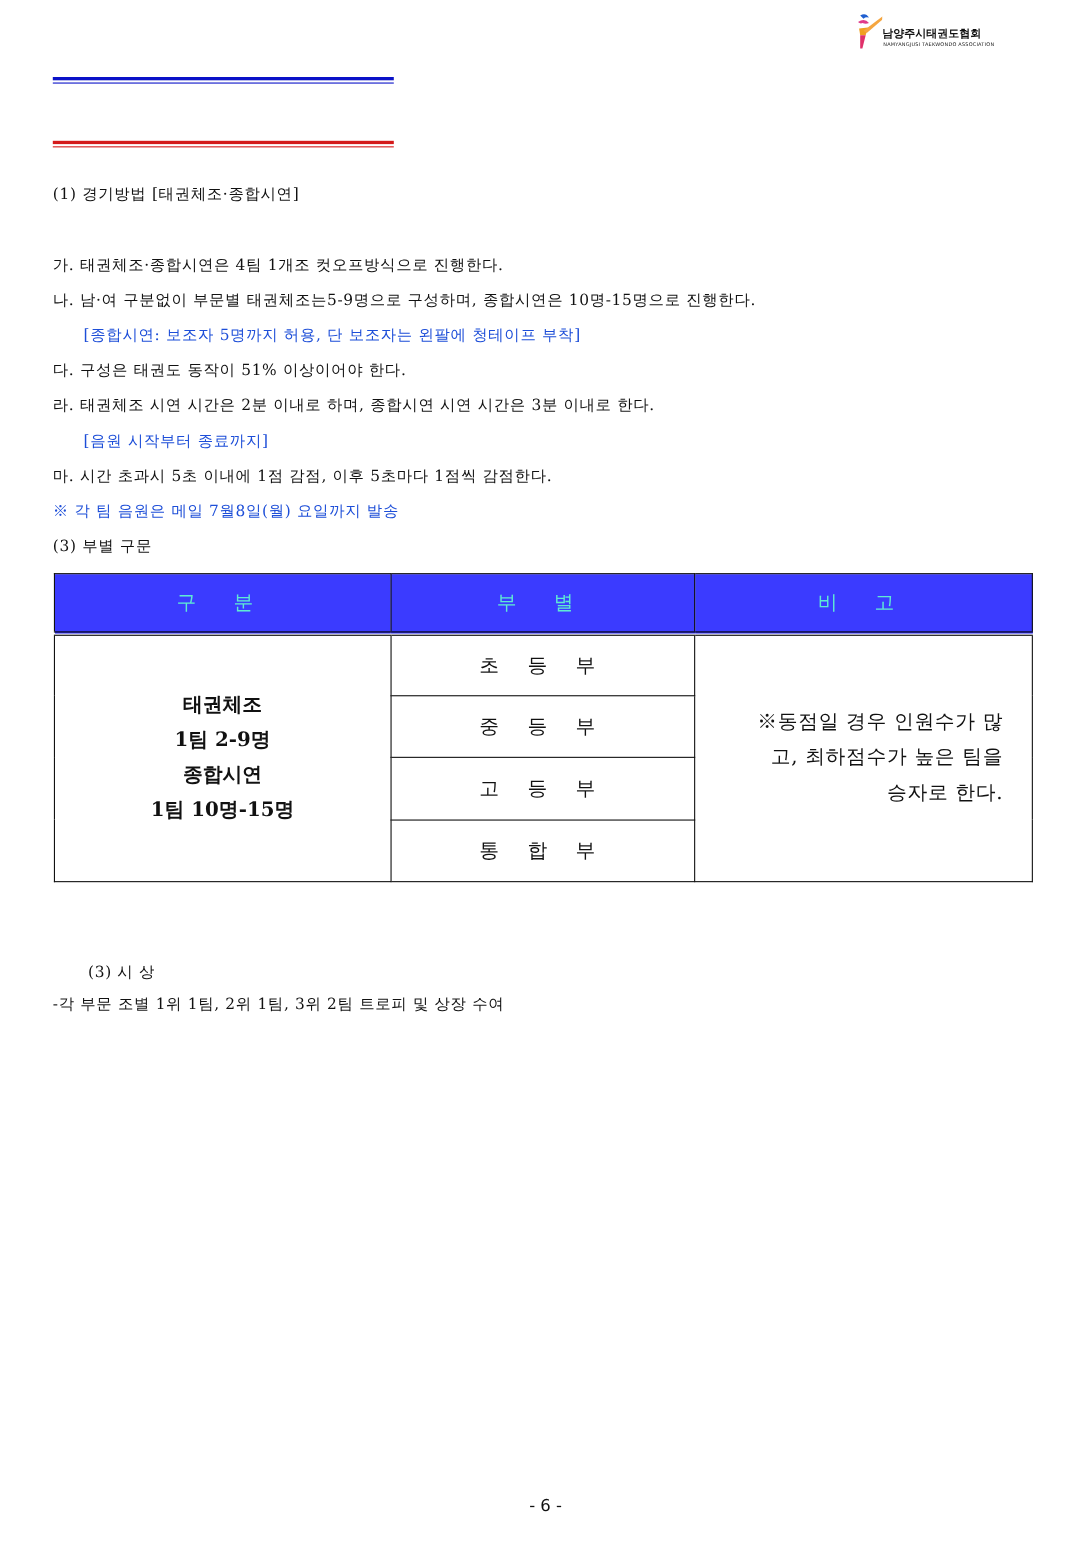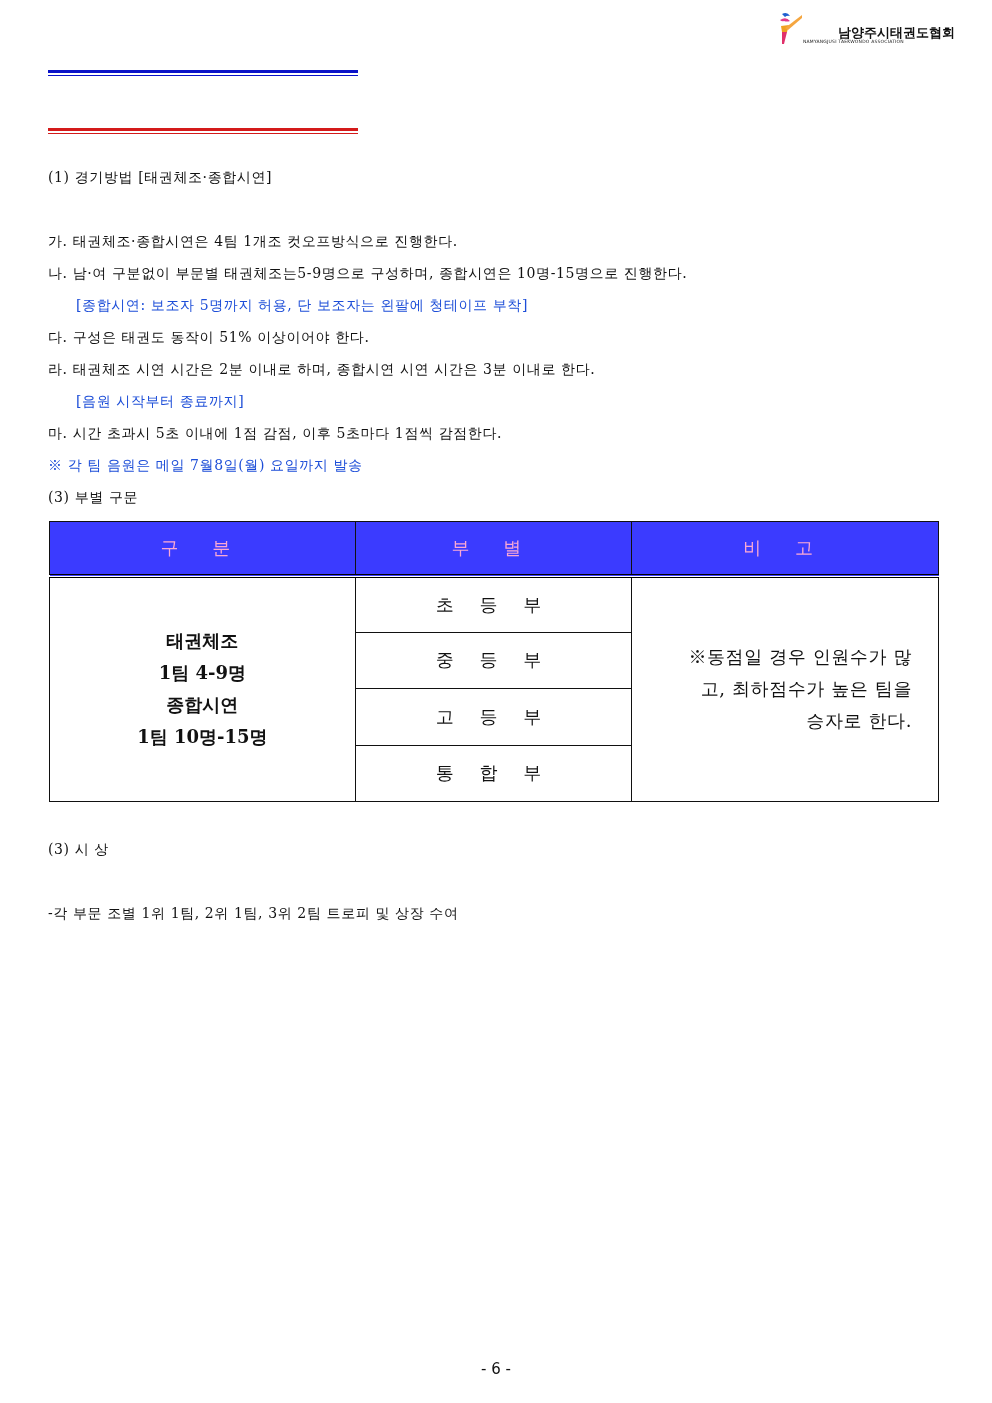--- a/index.html
+++ b/index.html
@@ -12,22 +12,22 @@
     }
     .logo {
       position: absolute;
       left: 776px; top: 10px;
       width: 150px; height: 40px;
     }
     .logo svg { position: absolute; left: 0; top: 0; }
     .logo-kr {
       position: absolute; left: 26px; top: 14px;
       font-family: "DejaVu Sans", "Liberation Sans", sans-serif;
-      font-size: 13px; font-weight: bold; color: #111;
-      letter-spacing: 0px; white-space: nowrap; margin-left: 36px;
+      font-size: 10px; font-weight: bold; color: #111;
+      letter-spacing: 0px; white-space: nowrap;
     }
     .logo-en {
       position: absolute; left: 27px; top: 29px;
       font-family: "DejaVu Sans", "Liberation Sans", sans-serif;
       font-size: 4.5px; color: #222; letter-spacing: 0.2px; white-space: nowrap;
     }
 
     .title-box {
       position: absolute; left: 48px; top: 70px; width: 310px; height: 66px;
     }
@@ -53,21 +53,21 @@
     table.grid {
       position: absolute; left: 49px; top: 521px;
       width: 890px; border-collapse: collapse;
       font-family: "DejaVu Sans", "Liberation Sans", sans-serif;
     }
     table.grid td, table.grid th {
       border: 1px solid #111;
       text-align: center; vertical-align: middle;
     }
     table.grid th {
-      background: #3b3bff; color: #f9a8d4; font-weight: normal;
+      background: #3b3bff; color: #5eead4; font-weight: normal;
       height: 54px; font-size: 18px; letter-spacing: 14px;
       border-bottom: 4px double #000;
     }
     table.grid th.c1, table.grid td.c1 { width: 296px; }
     table.grid th.c2, table.grid td.c2 { width: 268px; }
     table.grid th.c3, table.grid td.c3 { width: 297px; }
     table.grid td.c2 {
       height: 56.5px; font-size: 18px; letter-spacing: 10px;
       font-family: "DejaVu Serif", "Liberation Serif", serif;
     }
@@ -124,21 +124,21 @@
     <tr>
       <th class="c1">구 분</th>
       <th class="c2">부 별</th>
       <th class="c3">비 고</th>
     </tr>
   </thead>
   <tbody>
     <tr>
       <td class="c1" rowspan="4">
         <span class="cell-line">태권체조</span>
-        <span class="cell-line">1팀 4-9명</span>
+        <span class="cell-line">1팀 2-9명</span>
         <span class="cell-line">종합시연</span>
         <span class="cell-line">1팀 10명-15명</span>
       </td>
       <td class="c2">초 등 부</td>
       <td class="c3" rowspan="4">
         <span class="note">※동점일 경우 인원수가 많</span>
         <span class="note">고, 최하점수가 높은 팀을</span>
         <span class="note">승자로 한다.</span>
       </td>
     </tr>
@@ -147,16 +147,16 @@
     </tr>
     <tr>
       <td class="c2">고 등 부</td>
     </tr>
     <tr>
       <td class="c2">통 합 부</td>
     </tr>
   </tbody>
 </table>
 
-<div class="line" style="top:838px;">(3) 시 상</div>
+<div class="line" style="top:873px;margin-left:32px;">(3) 시 상</div>
 <div class="line" style="top:902px;">-각 부문 조별 1위 1팀, 2위 1팀, 3위 2팀 트로피 및 상장 수여</div>
 
 <div class="page-num">- 6 -</div>
 
 </body></html>

